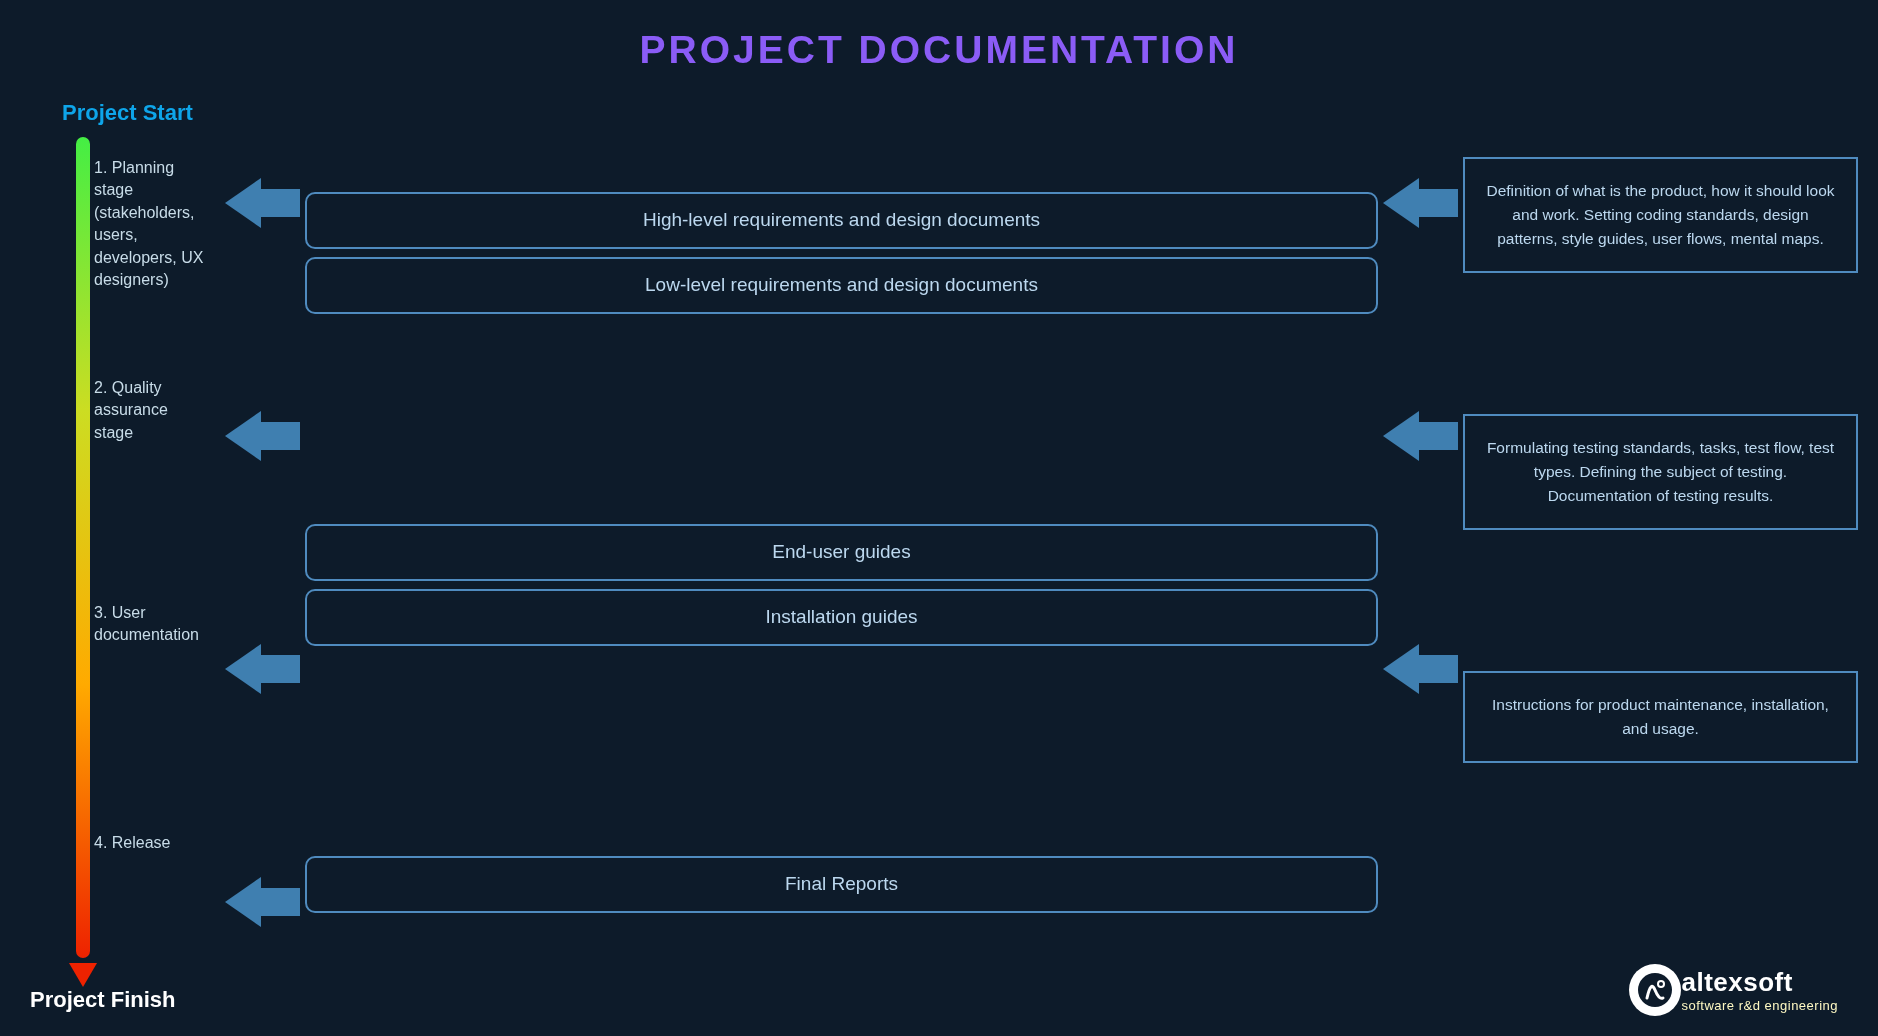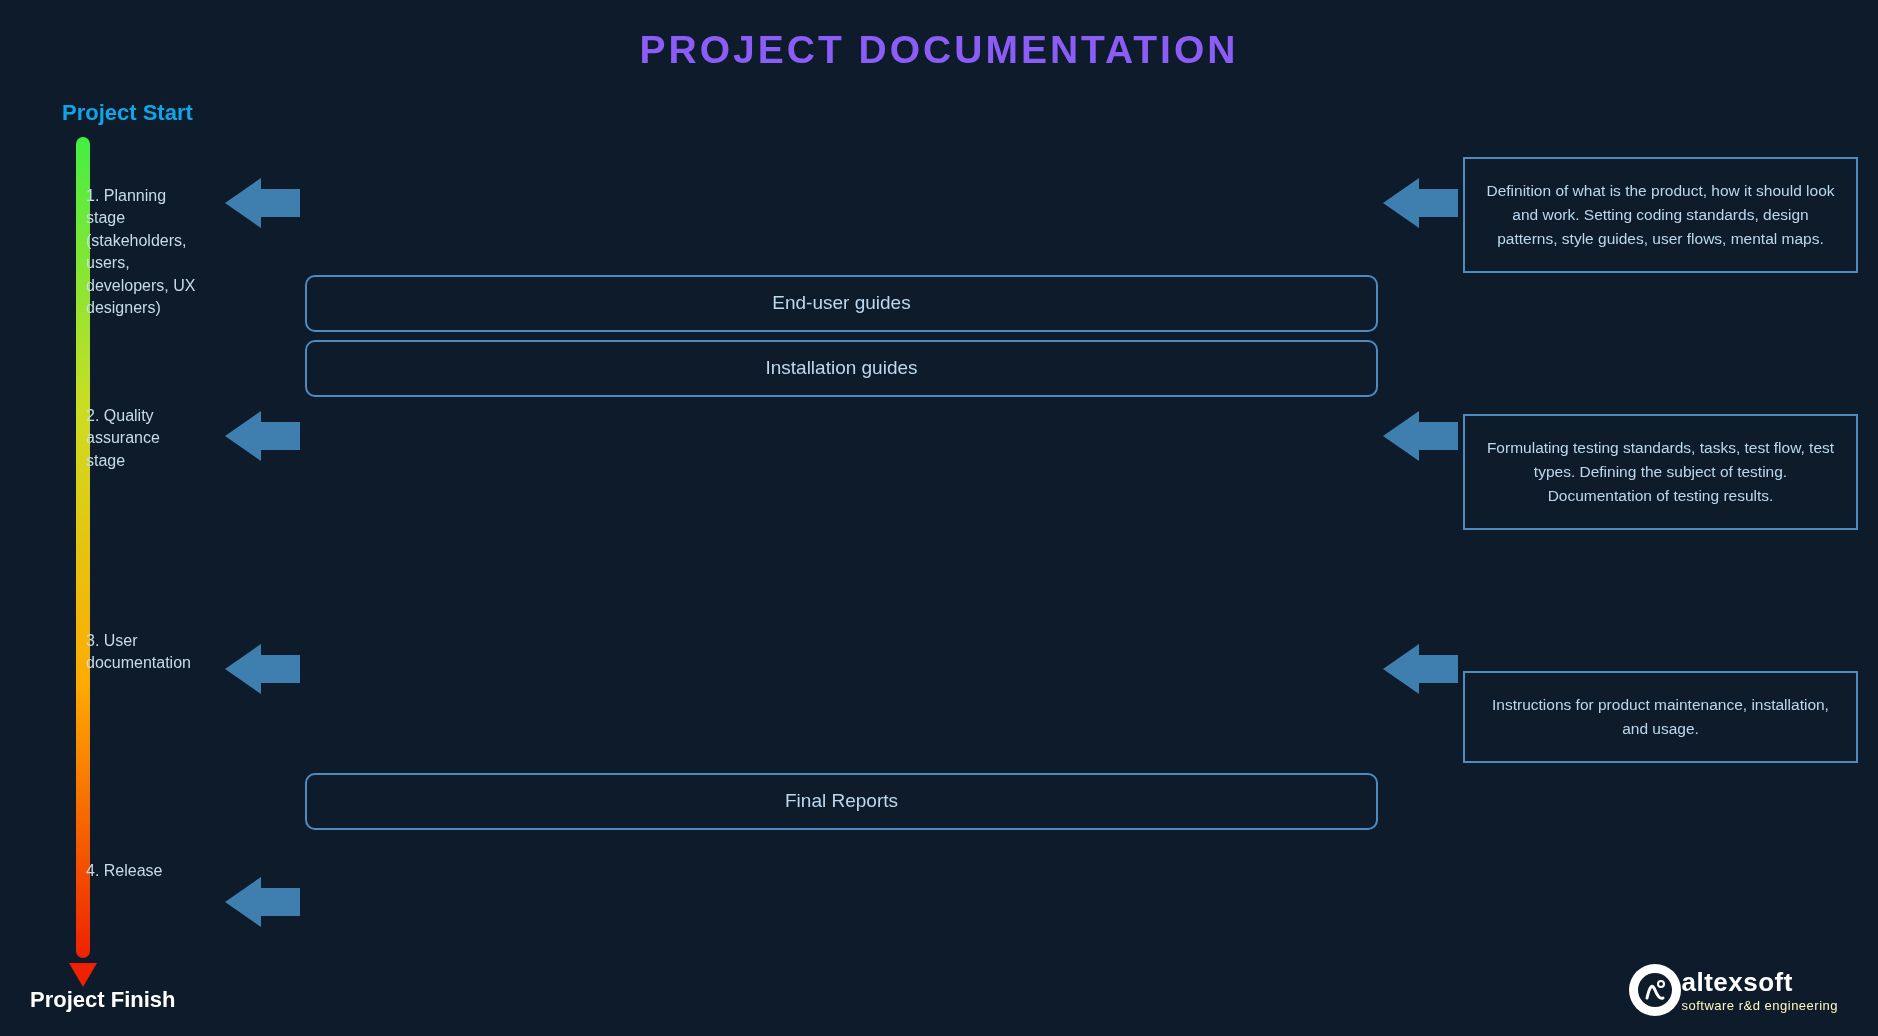--- a/index.html
+++ b/index.html
@@ -114,26 +114,25 @@
       left: 49px;
       width: 0; height: 0;
       border-left: 14px solid transparent;
       border-right: 14px solid transparent;
       border-top: 24px solid #ee2200;
     }
 
     
     .s-label {
       position: absolute;
-      left: 66px;
+      left: 74px;
       font-size: 16px;
       color: #c8dce8;
       line-height: 1.4;
       max-width: 115px;
-      margin-top: 28px;
     }
 
     
     .center-wrapper {
       flex: 1;
       display: flex;
       flex-direction: row;
       align-items: stretch;
     }
 
@@ -275,20 +274,24 @@
       <div style="display:flex;flex-direction:column;gap:8px;align-items:center;">
         <div class="la">
           <div class="head"></div>
           <div class="body"></div>
         </div>
       </div>
     </div>
 
     <div class="docs-area">
 
+      <div class="dg">
+        <div class="db">High-level requirements and design documents</div>
+        <div class="db">Low-level requirements and design documents</div>
+      </div>
 
 
       <div class="dg">
         <div class="db">End-user guides</div>
         <div class="db">Installation guides</div>
       </div>
 
       <div class="dg">
         <div class="db">Final Reports</div>
       </div>

